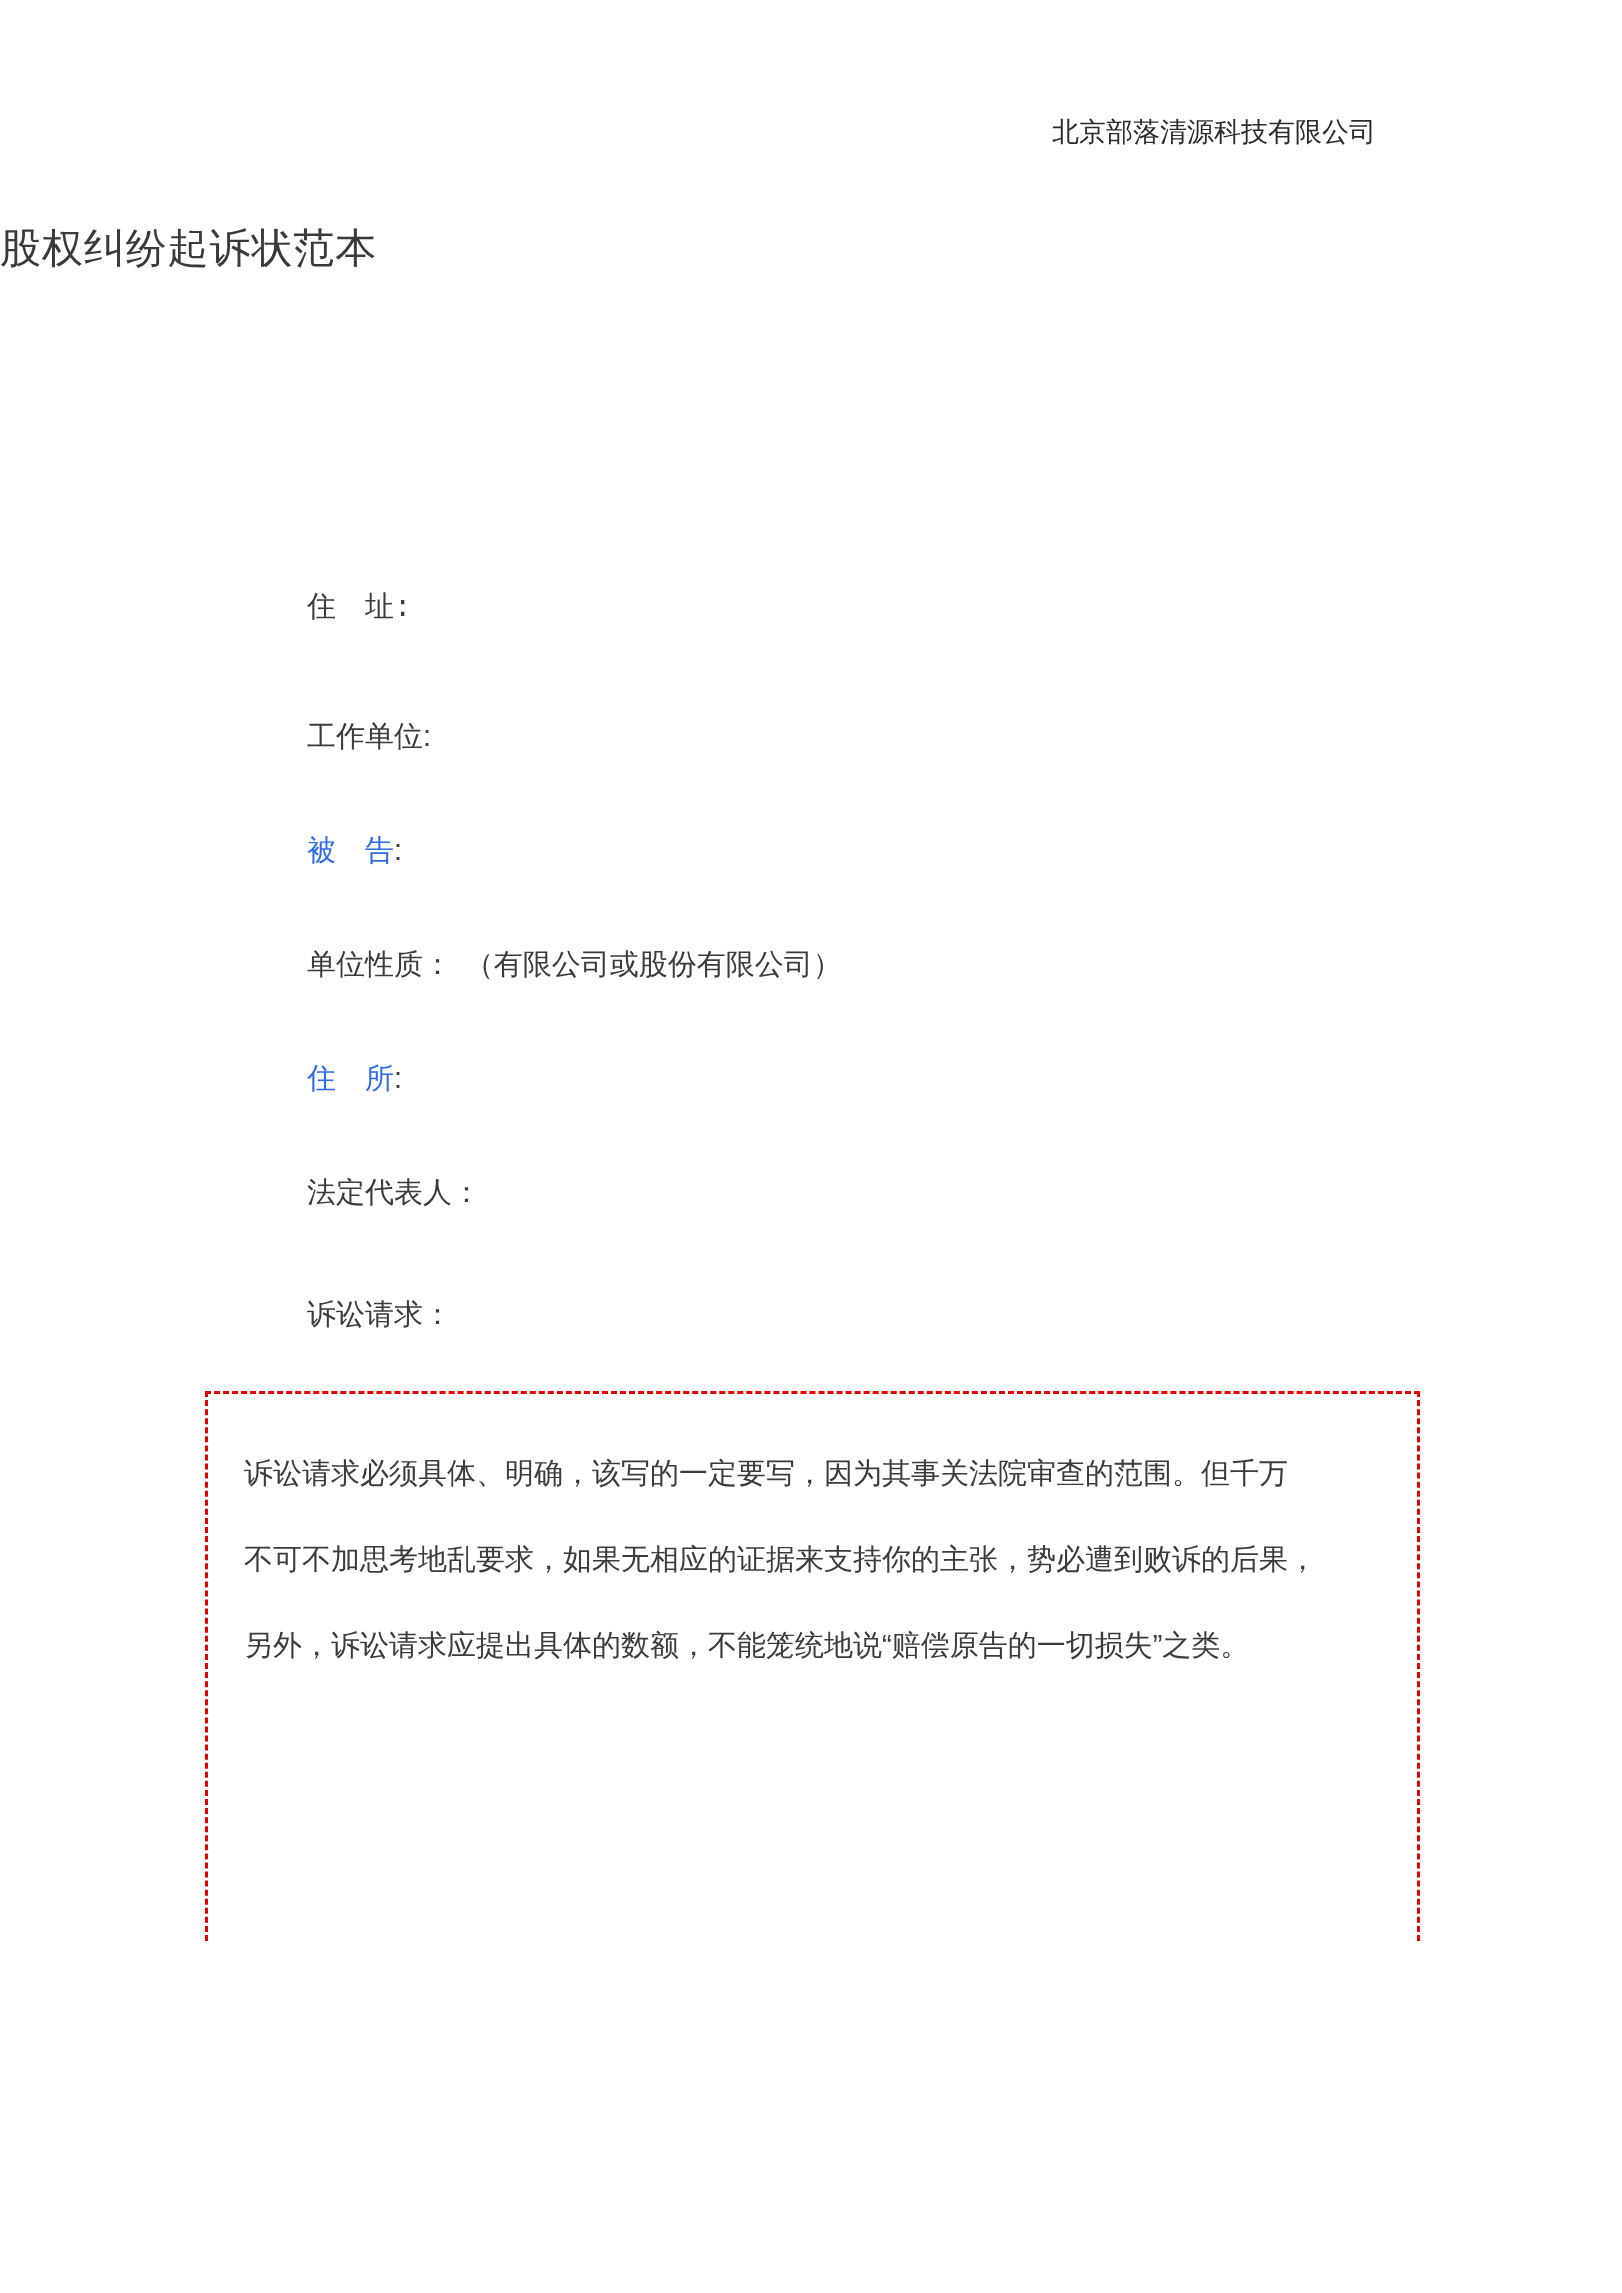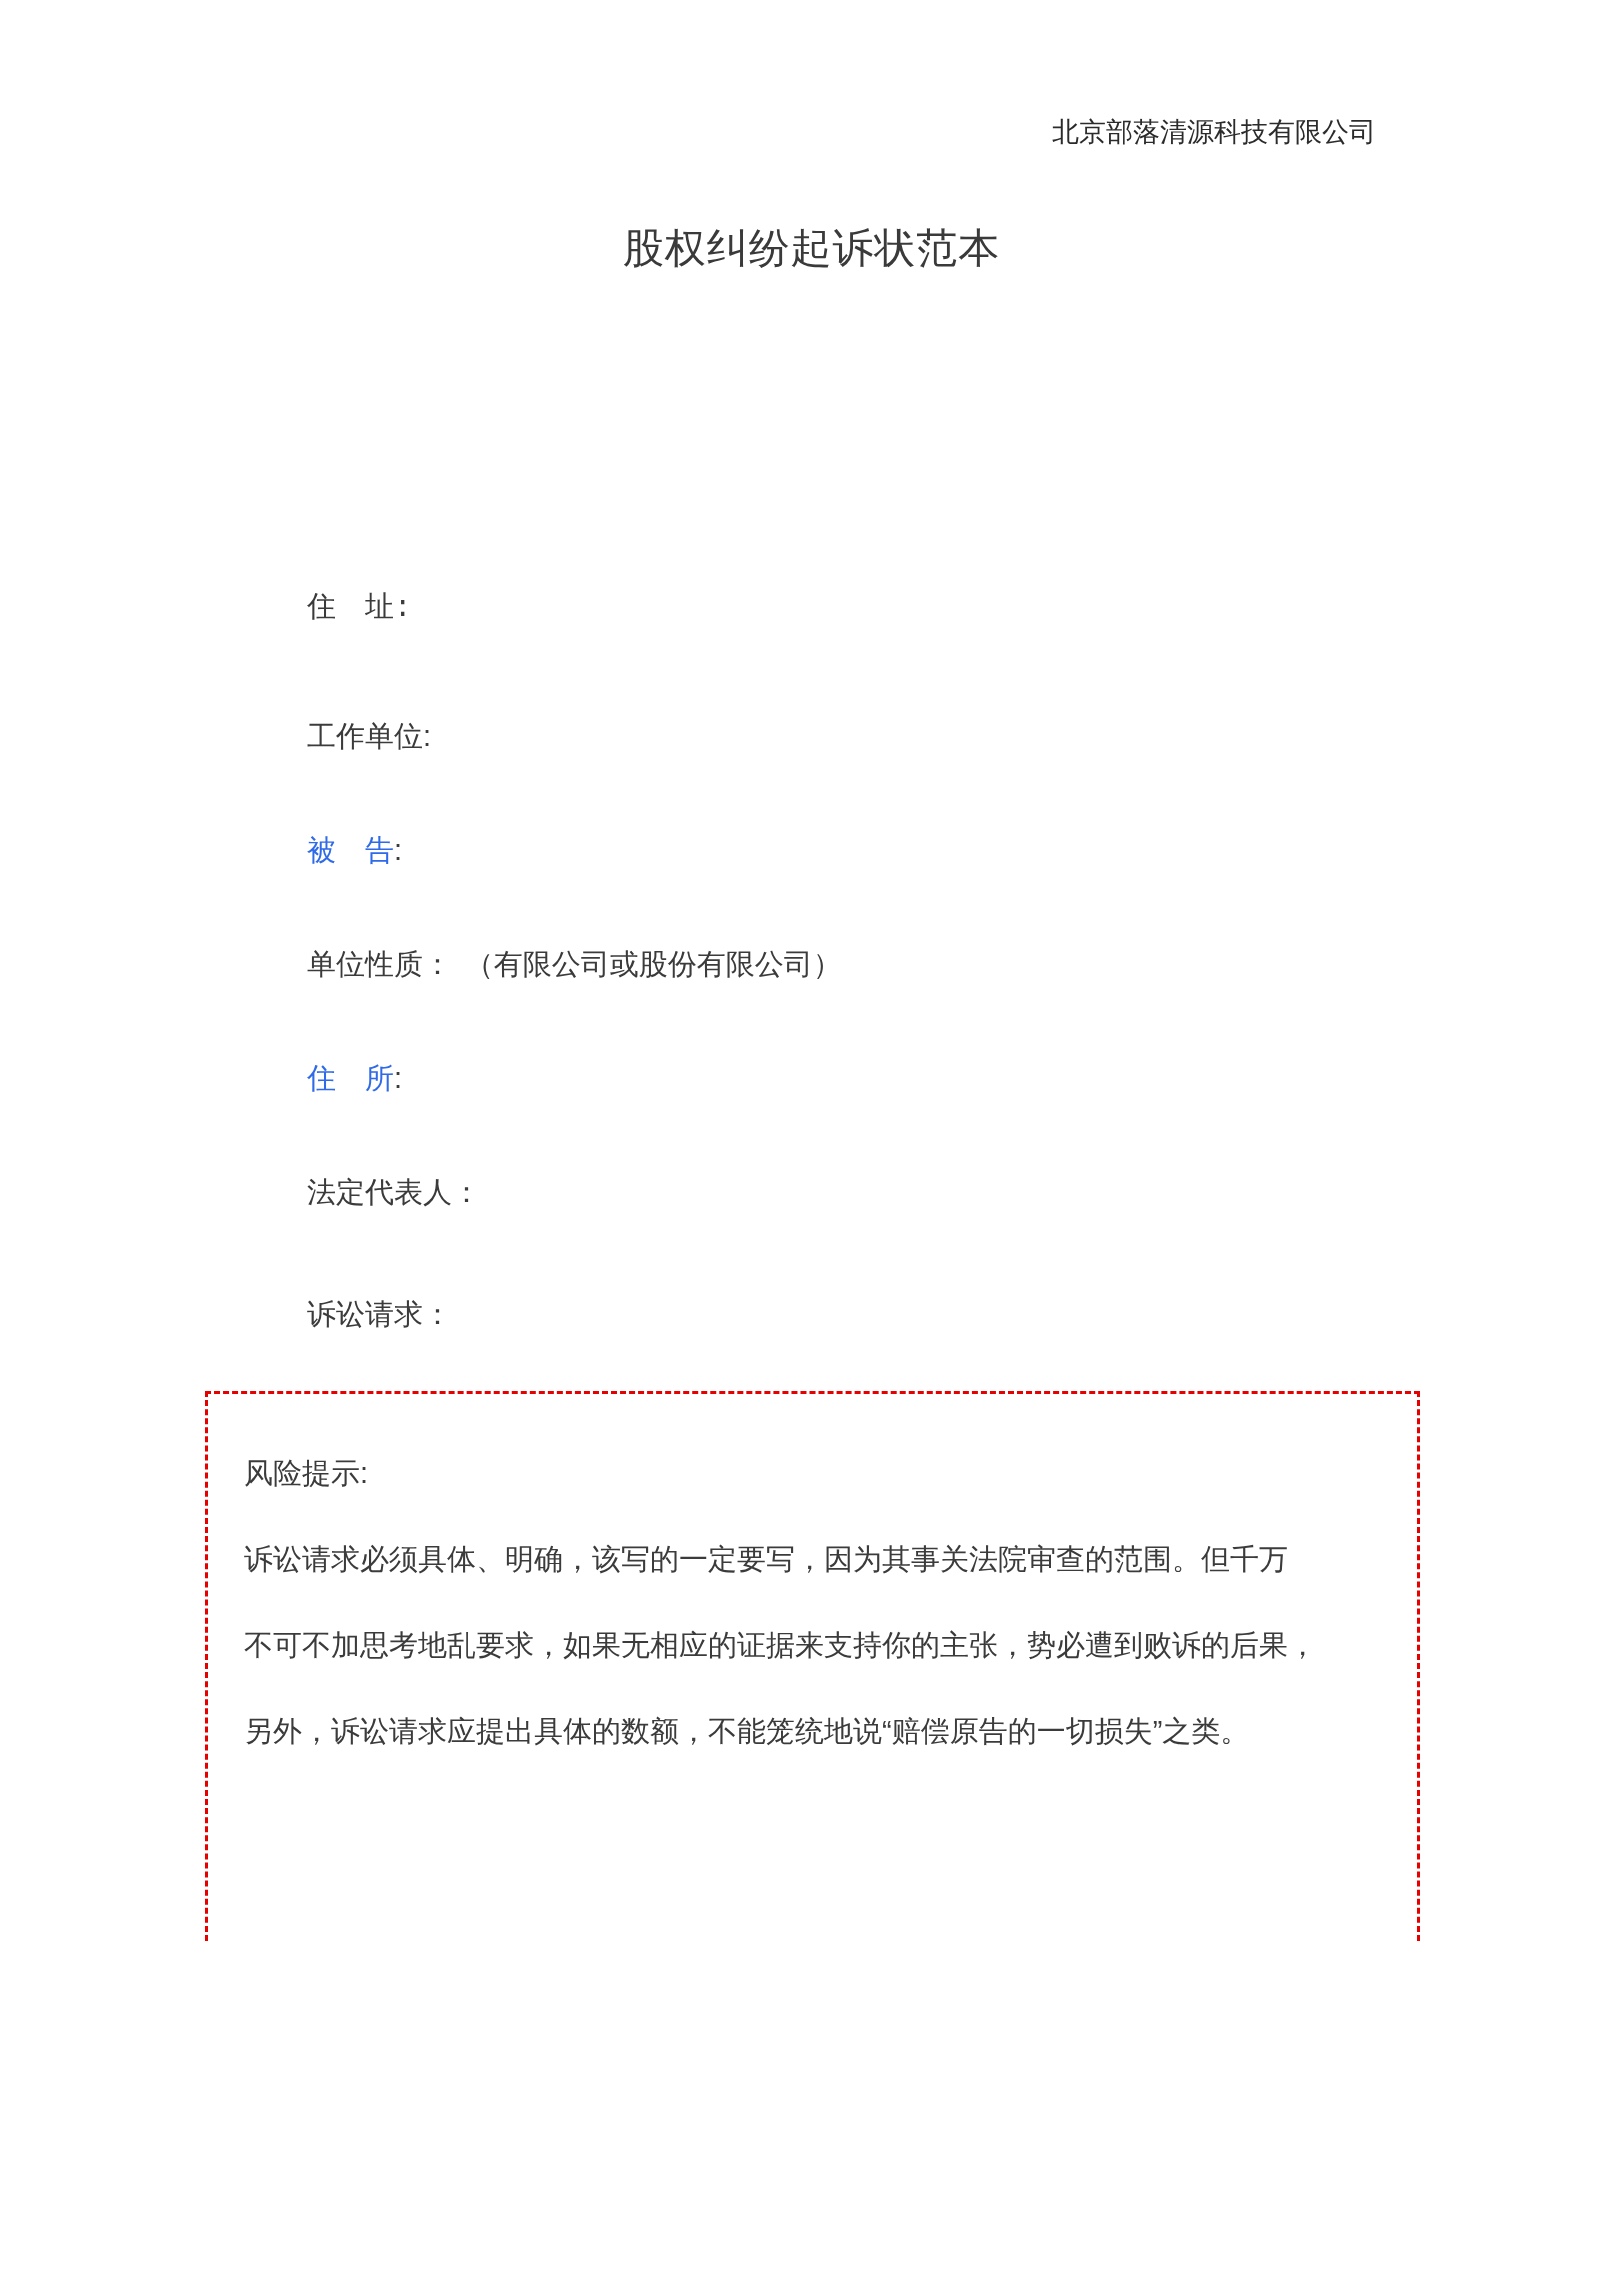--- a/index.html
+++ b/index.html
@@ -22,21 +22,20 @@
     text-align: right;
     font-size: 27px;
     line-height: 1.2;
     color: #2b2b2b;
   }
   .doc-title {
     position: absolute;
     top: 225px;
     left: 0;
     width: 100%;
-    text-align: center;
     font-size: 41px;
     line-height: 1.15;
     color: #3a3a3a;
     letter-spacing: 0.9px;
   }
   .form-line {
     position: absolute;
     left: 307px;
     font-size: 29px;
     line-height: 1.25;
@@ -108,20 +107,19 @@
 
   <div class="form-line pos-l7">
     <span class="label-dark">法定代表人</span><span class="colon">：</span>
   </div>
 
   <div class="form-line pos-l8">
     <span class="label-dark">诉讼请求</span><span class="colon">：</span>
   </div>
 
   <div class="risk-box">
-    <div class="risk-line">风险提示:</div>
     <div class="risk-line">诉讼请求必须具体、明确，该写的一定要写，因为其事关法院审查的范围。但千万</div>
     <div class="risk-line">不可不加思考地乱要求，如果无相应的证据来支持你的主张，势必遭到败诉的后果，</div>
     <div class="risk-line">另外，诉讼请求应提出具体的数额，不能笼统地说“赔偿原告的一切损失”之类。</div>
   </div>
 
 </div>
 
 
 </body></html>

